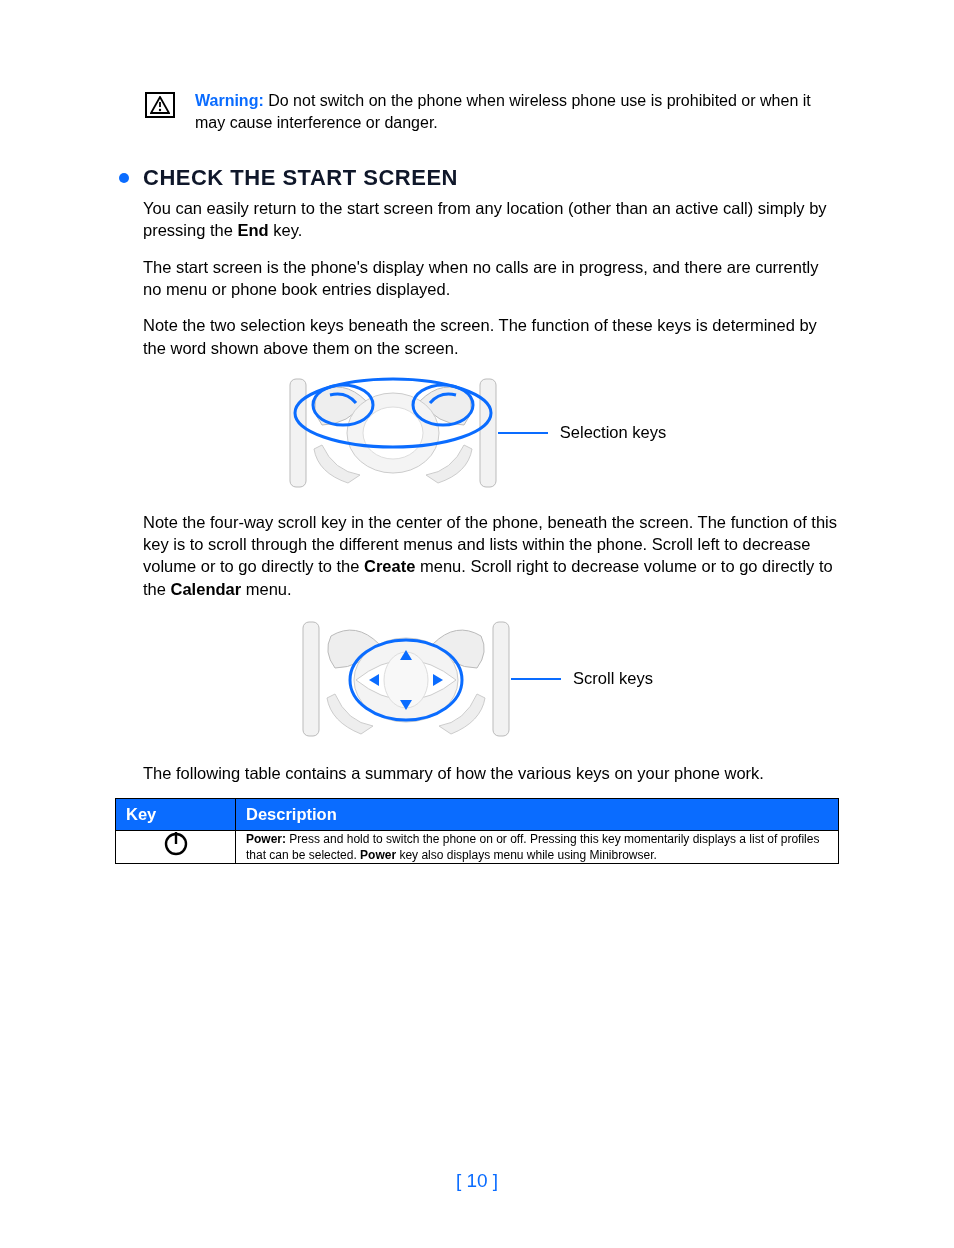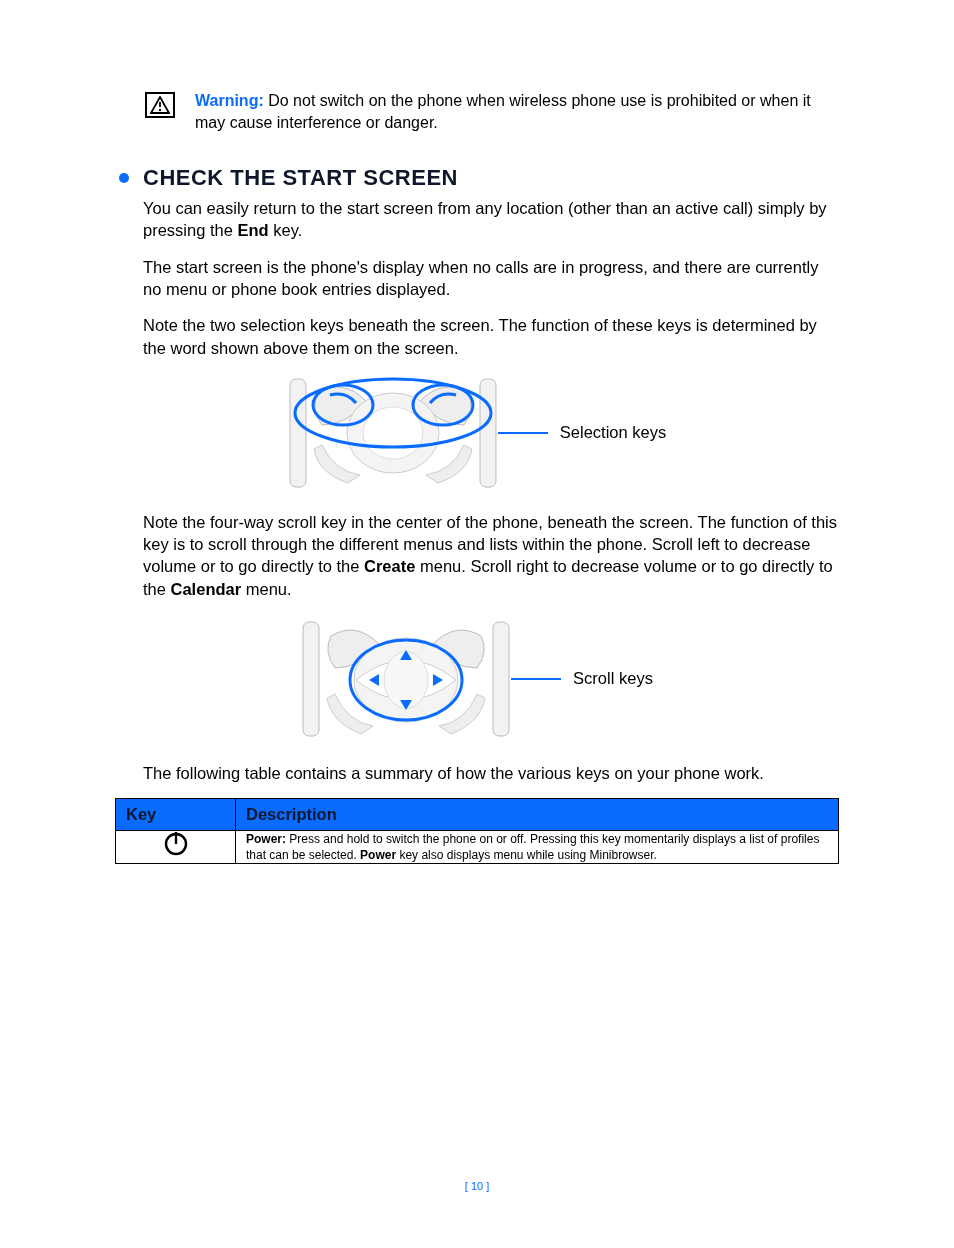--- a/index.html
+++ b/index.html
@@ -86,21 +86,21 @@
     white-space: nowrap;
   }
   
   .key-table {
     width: 100%;
     border-collapse: collapse;
     margin-top: 10px;
   }
   .key-table th {
     background: #0a6cff;
-    color: #0f172a;
+    color: #ffffff;
     text-align: left;
     font-size: 16.5px;
     font-weight: 700;
     padding: 6px 10px;
     border: 1.5px solid #000;
   }
   .key-table td {
     border: 1.5px solid #000;
     padding: 0 10px;
     font-size: 12px;
@@ -111,21 +111,21 @@
     width: 120px;
     text-align: center;
     vertical-align: middle;
   }
   .page-num {
     position: absolute;
     bottom: 56px;
     left: 0;
     width: 100%;
     text-align: center;
-    font-size: 11px;
+    font-size: 19px;
     color: #0a6cff;
   }
 </style>
 </head>
 <body>
 
 <div class="page">
 
   <div class="warning-block">
     <div class="warning-icon-box">

